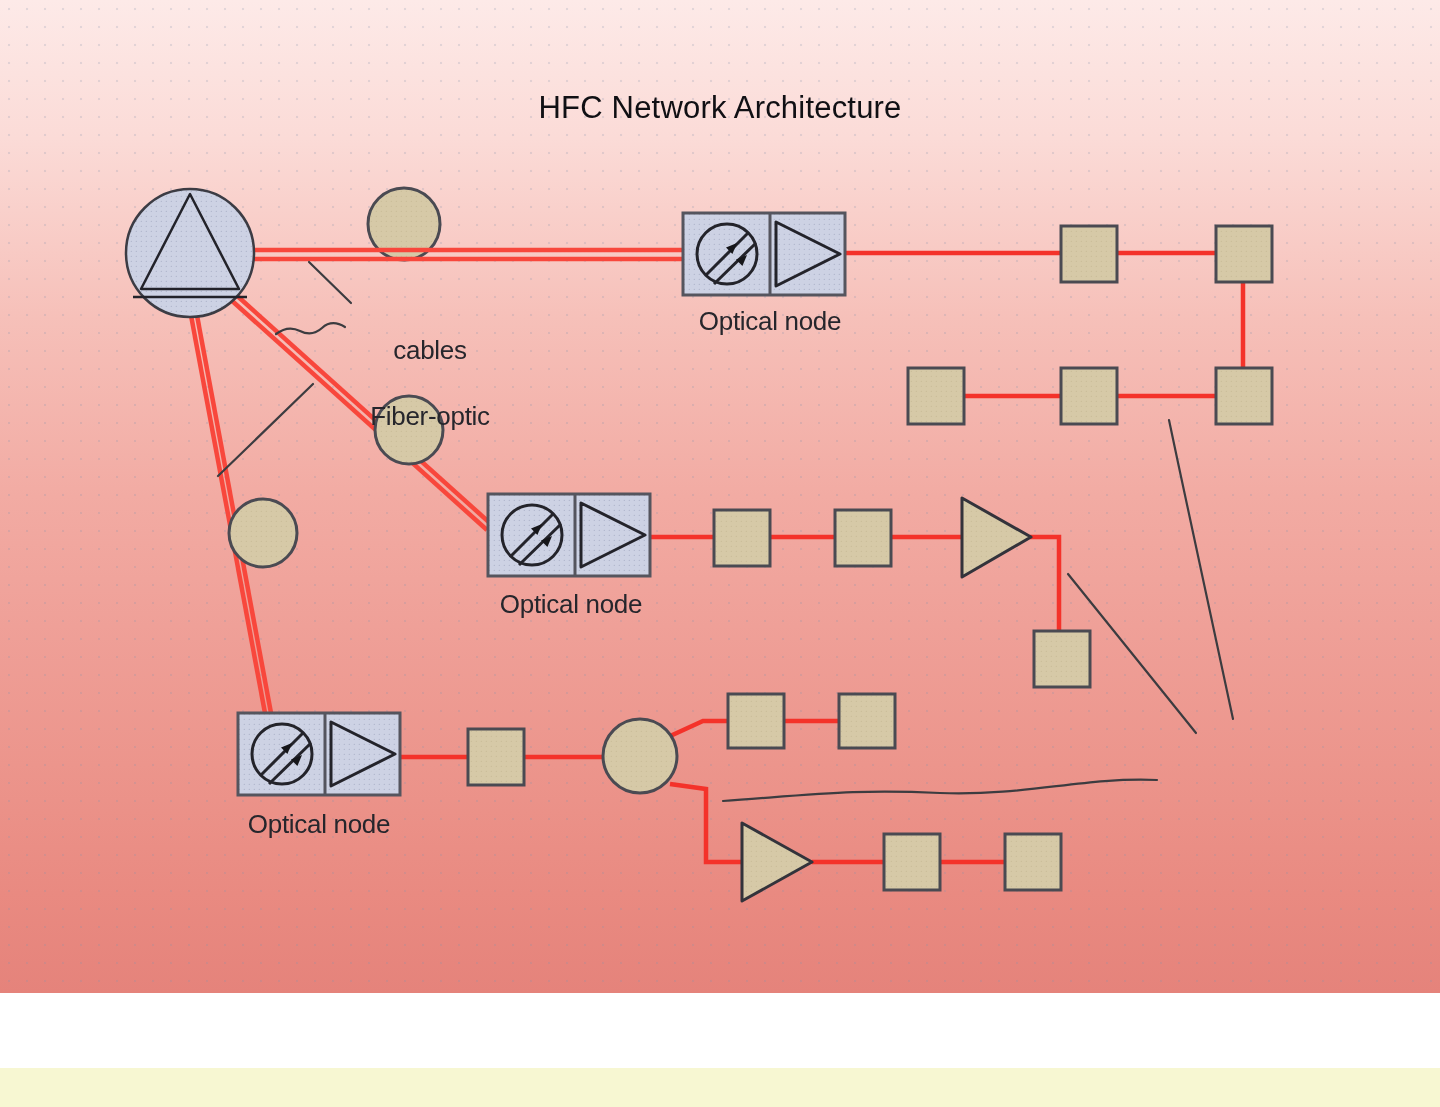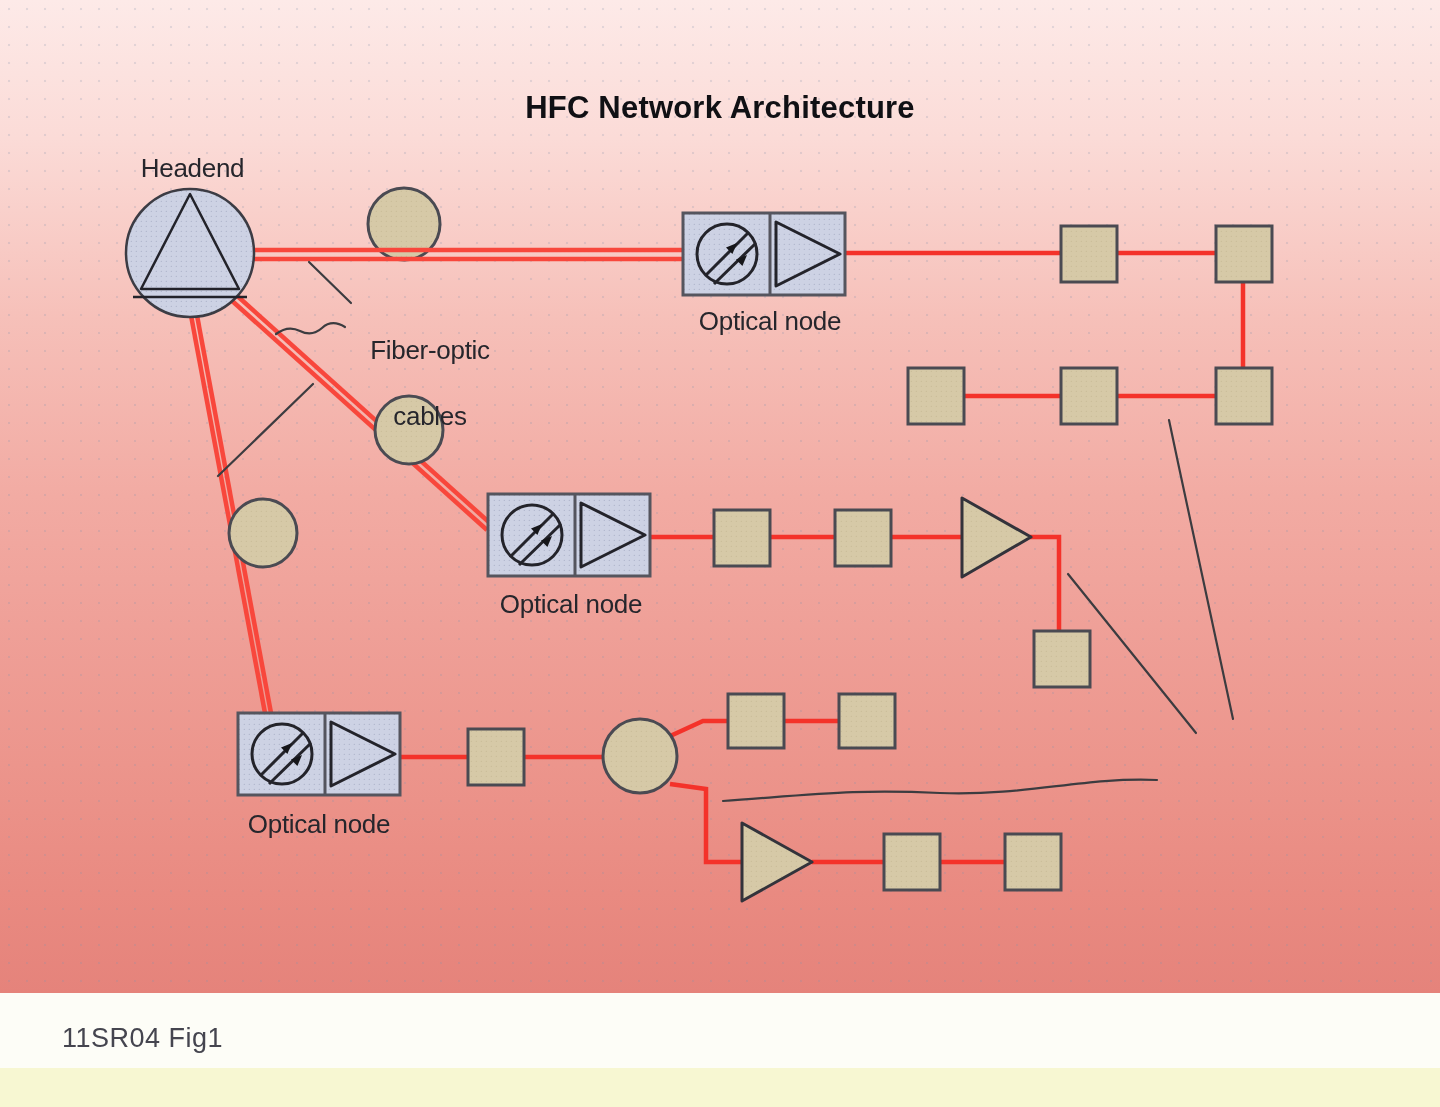--- a/index.html
+++ b/index.html
@@ -12,21 +12,21 @@
                       #efa098 63%, #ec958c 77%, #e88а7e 90%, #e5837b 100%);
     background-image:
       radial-gradient(circle, rgba(130,145,170,0.22) 1.1px, rgba(0,0,0,0) 1.6px),
       linear-gradient(180deg,#fdeae8 0%, #fbdbd7 14%, #f6c0b9 32%, #f2aba3 50%,
                       #efa098 63%, #ec958c 77%, #e98a81 90%, #e5837b 100%);
     background-size:18px 18px, 100% 100%;}
   .diagram svg{position:absolute;left:0;top:0;}
   .lbl{position:absolute;font-size:26px;line-height:33px;color:#26262c;
        text-align:center;letter-spacing:-0.3px;white-space:pre-line;}
   .title{position:absolute;left:0;top:90px;width:1440px;text-align:center;
-         font-size:31px;font-weight:bold;color:#101014;letter-spacing:0.2px;}
+         font-size:31px;font-weight:normal;color:#101014;letter-spacing:0.2px;}
   .caption-band{position:absolute;left:0;top:993px;width:1440px;height:75px;
                 background:#fdfdf7;}
   .caption{position:absolute;left:62px;top:30px;font-size:27px;color:#45454f;
            letter-spacing:0.5px;}
   .footer-strip{position:absolute;left:0;top:1068px;width:1440px;height:39px;
                 background:#f7f7d2;}
   
   .tap{fill:url(#ptan);stroke:#4a4a52;stroke-width:3;}
   .tancirc{fill:url(#ptan);stroke:#4a4a52;stroke-width:3;}
   .amp{fill:url(#ptan);stroke:#33333b;stroke-width:3;stroke-linejoin:round;}
@@ -141,30 +141,26 @@
       </g>
       <g>
         <line class="ptr" x1="1068" y1="574" x2="1196" y2="733"></line>
         <path class="ptr" d="M1169,420 C1190,520 1212,620 1233,719"></path>
         <path class="ptr" d="M723,801 C820,794 856,789 940,793 C1030,796 1080,777 1157,780"></path>
       </g>
     </svg>
 
     <div class="title">HFC Network Architecture</div>
 
-    <div class="lbl" style="left:95px;top:152px;width:195px;">Headend</div>
 
     <div class="lbl" style="left:330px;top:301px;width:200px;">
+      <div>cables</div>
       <div>Fiber-optic</div>
-      <div>cables</div>
     </div>
 
     <div class="lbl" style="left:672px;top:305px;width:196px;">Optical node</div>
     <div class="lbl" style="left:473px;top:588px;width:196px;">Optical node</div>
     <div class="lbl" style="left:221px;top:808px;width:196px;">Optical node</div>
 
   </div>
 
-  <div class="caption-band">
-    <div class="caption">11SR04 Fig1</div>
-  </div>
   <div class="footer-strip"></div>
 </div>
 
 </body></html>

